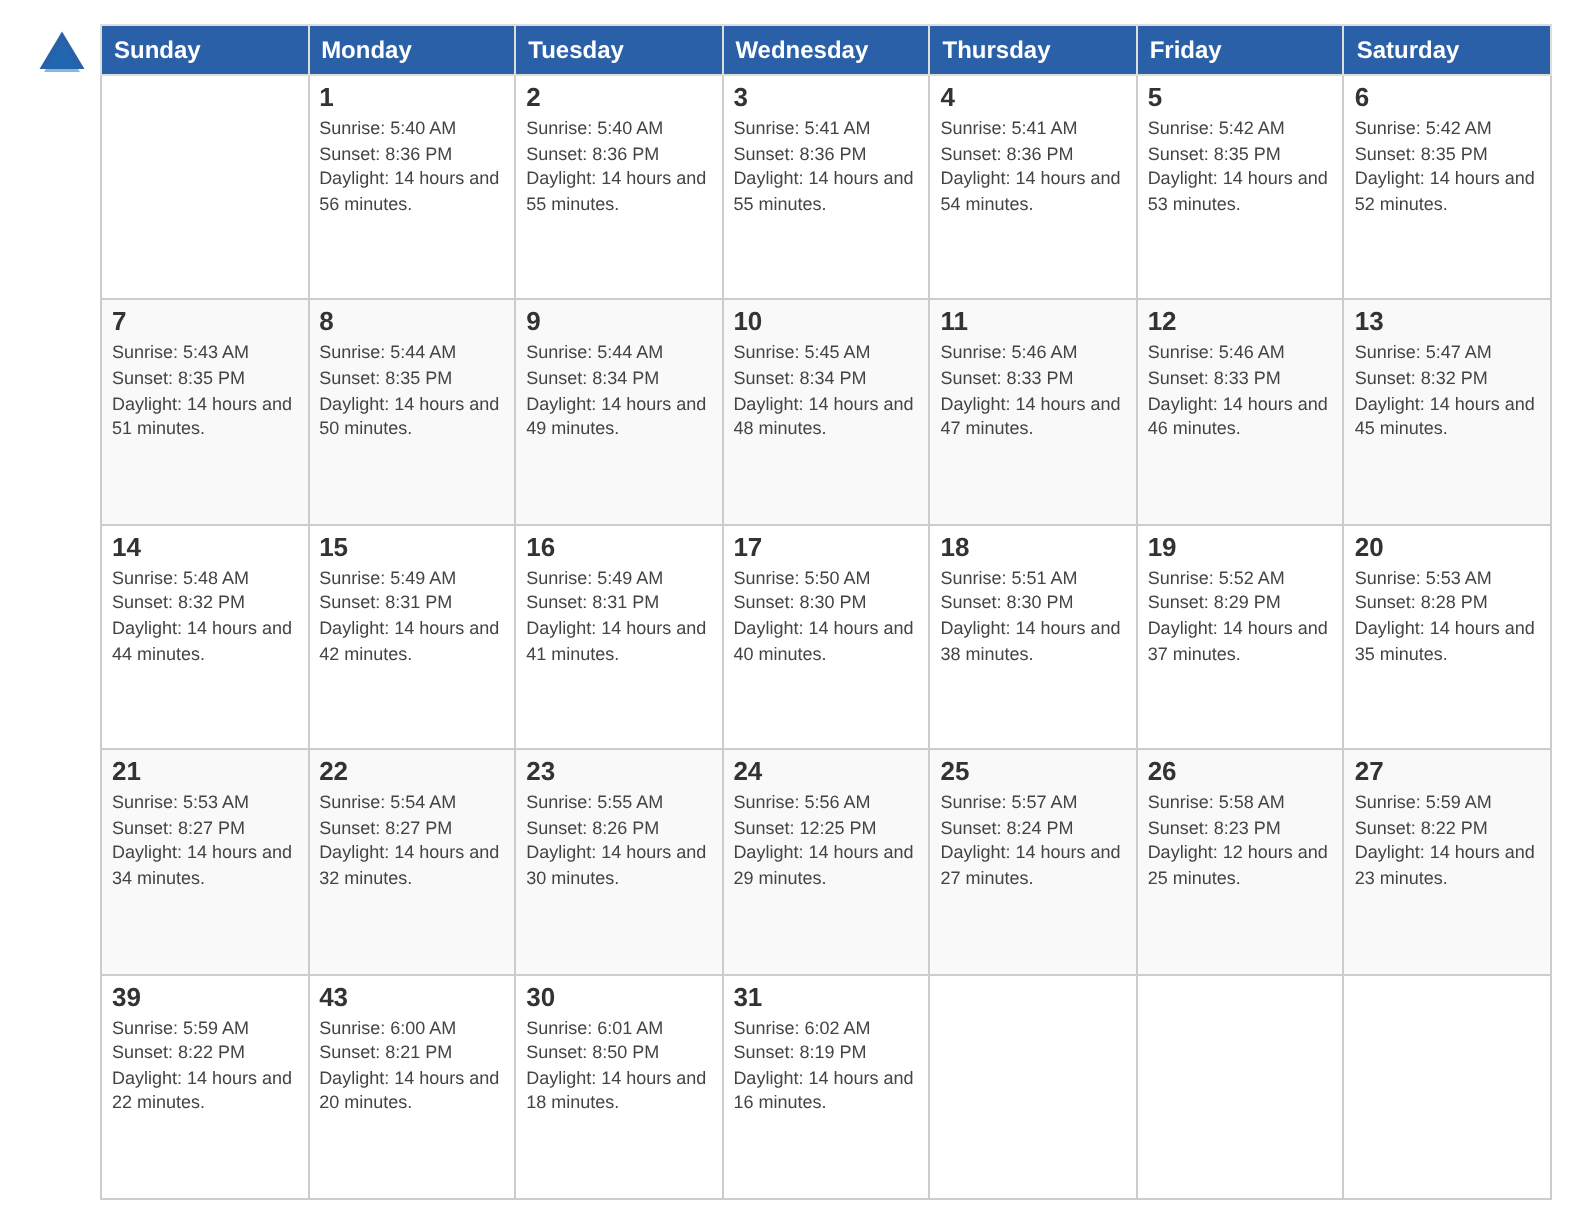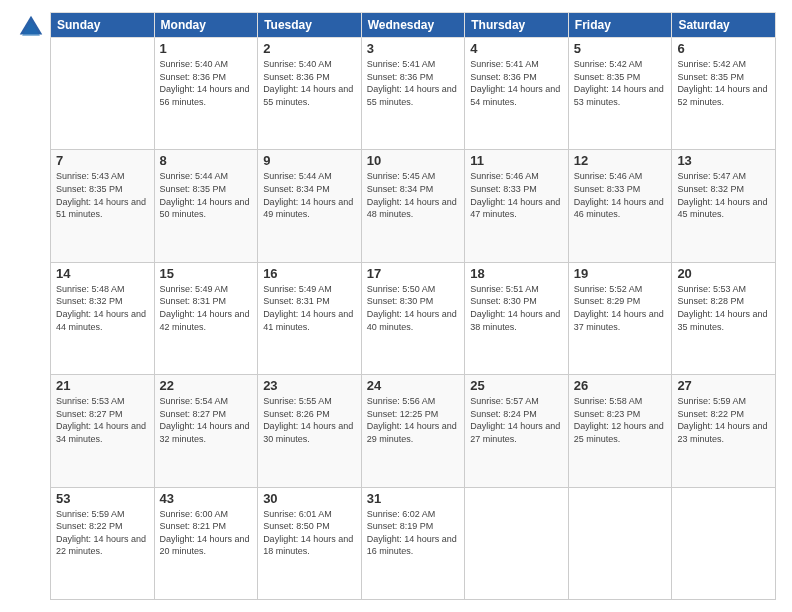--- a/index.html
+++ b/index.html
@@ -172,21 +172,21 @@
         <tr>
           <td><span class="cell-day">21</span><span class="cell-info">Sunrise: 5:53 AM</span><br><span class="cell-info">Sunset: 8:27 PM</span><br><span class="cell-info">Daylight: 14 hours and 34 minutes.</span></td>
           <td><span class="cell-day">22</span><span class="cell-info">Sunrise: 5:54 AM</span><br><span class="cell-info">Sunset: 8:27 PM</span><br><span class="cell-info">Daylight: 14 hours and 32 minutes.</span></td>
           <td><span class="cell-day">23</span><span class="cell-info">Sunrise: 5:55 AM</span><br><span class="cell-info">Sunset: 8:26 PM</span><br><span class="cell-info">Daylight: 14 hours and 30 minutes.</span></td>
           <td><span class="cell-day">24</span><span class="cell-info">Sunrise: 5:56 AM</span><br><span class="cell-info">Sunset: 12:25 PM</span><br><span class="cell-info">Daylight: 14 hours and 29 minutes.</span></td>
           <td><span class="cell-day">25</span><span class="cell-info">Sunrise: 5:57 AM</span><br><span class="cell-info">Sunset: 8:24 PM</span><br><span class="cell-info">Daylight: 14 hours and 27 minutes.</span></td>
           <td><span class="cell-day">26</span><span class="cell-info">Sunrise: 5:58 AM</span><br><span class="cell-info">Sunset: 8:23 PM</span><br><span class="cell-info">Daylight: 12 hours and 25 minutes.</span></td>
           <td><span class="cell-day">27</span><span class="cell-info">Sunrise: 5:59 AM</span><br><span class="cell-info">Sunset: 8:22 PM</span><br><span class="cell-info">Daylight: 14 hours and 23 minutes.</span></td>
         </tr>
         <tr>
-          <td><span class="cell-day">53</span><span class="cell-info">Sunrise: 5:59 AM</span><br><span class="cell-info">Sunset: 8:22 PM</span><br><span class="cell-info">Daylight: 14 hours and 22 minutes.</span></td>
+          <td><span class="cell-day">39</span><span class="cell-info">Sunrise: 5:59 AM</span><br><span class="cell-info">Sunset: 8:22 PM</span><br><span class="cell-info">Daylight: 14 hours and 22 minutes.</span></td>
           <td><span class="cell-day">43</span><span class="cell-info">Sunrise: 6:00 AM</span><br><span class="cell-info">Sunset: 8:21 PM</span><br><span class="cell-info">Daylight: 14 hours and 20 minutes.</span></td>
           <td><span class="cell-day">30</span><span class="cell-info">Sunrise: 6:01 AM</span><br><span class="cell-info">Sunset: 8:50 PM</span><br><span class="cell-info">Daylight: 14 hours and 18 minutes.</span></td>
           <td><span class="cell-day">31</span><span class="cell-info">Sunrise: 6:02 AM</span><br><span class="cell-info">Sunset: 8:19 PM</span><br><span class="cell-info">Daylight: 14 hours and 16 minutes.</span></td>
           <td class="empty-cell"></td>
           <td class="empty-cell"></td>
           <td class="empty-cell"></td>
         </tr>
       </tbody>
   </table>
 </div>

